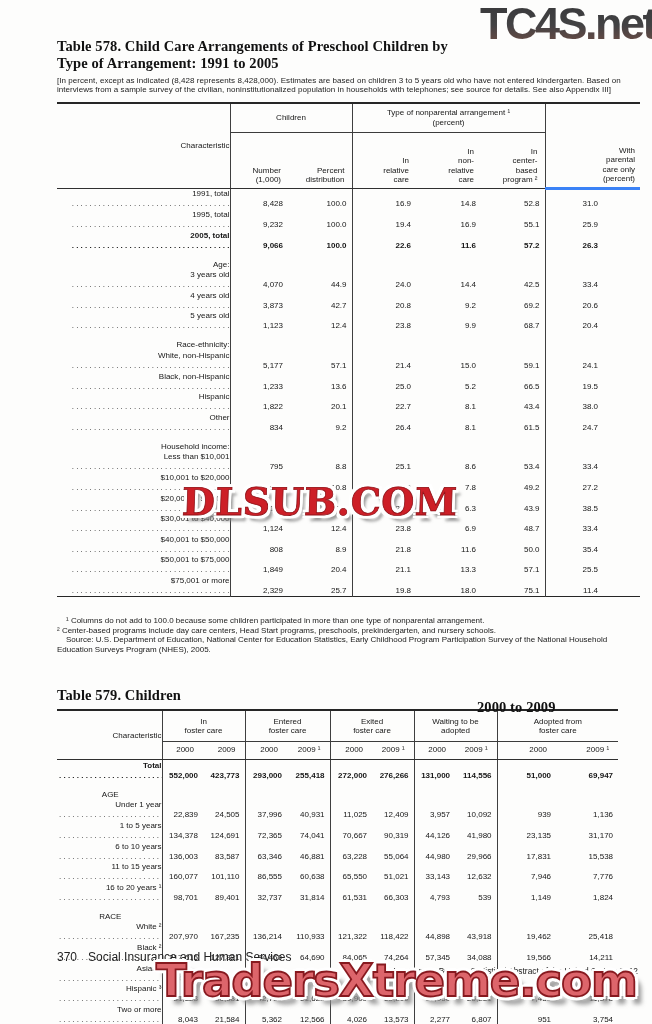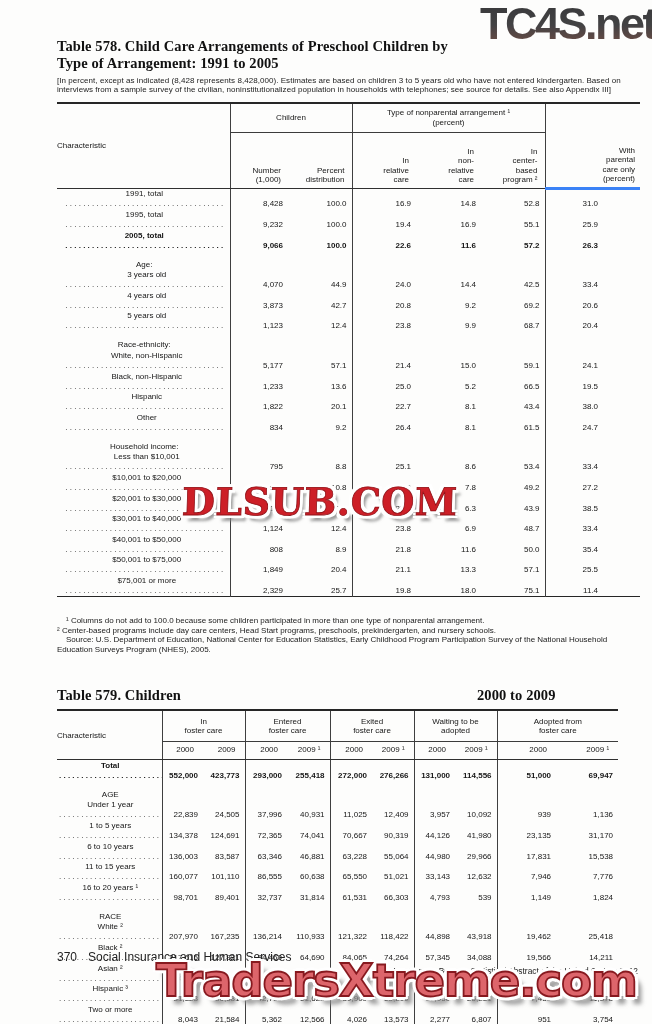--- a/index.html
+++ b/index.html
@@ -21,23 +21,23 @@
 
   
   table{border-collapse:collapse;table-layout:fixed;
     border-top:2px solid #262626;border-bottom:1.5px solid #262626;
     font-size:8px;color:#161616;}
   th,td{padding:0;margin:0;font-weight:inherit;}
   thead th{font-weight:400;}
   .grp{text-align:center;vertical-align:middle;border-bottom:1px solid #3c3c3c;
        white-space:pre-line;line-height:9.5px;padding:2px 1px;}
   .vl{border-left:1px solid #3f3f3f;}
-  .char-h{text-align:left;vertical-align:middle;}
+  .char-h{text-align:right;vertical-align:middle;}
   tbody td{line-height:10px;padding:.6px 5px 0 0;text-align:right;vertical-align:bottom;}
-  td.char{text-align:center;white-space:nowrap;overflow:hidden;padding:.6px 0 0 2px;}
+  td.char{text-align:right;white-space:nowrap;overflow:hidden;padding:.6px 0 0 2px;}
   .dots::before{content:" . . . . . . . . . . . . . . . . . . . . . . . . . . . . . . . . . . . .";}
   tr.section .dots::before{content:"";}
   tr.section td{padding-top:9px;}
   tr.total{font-weight:700;}
   tr.center td.char{text-align:center;}
   .lbl{white-space:pre-line;}
   tr.ind .lbl{padding-left:5px;}
 
   
   #t578{width:583px;margin-top:7px;}
@@ -60,21 +60,21 @@
   #t579 tbody td:nth-child(8),#t579 tbody td:nth-child(10){border-left:1px solid #3f3f3f;}
 
   
   .footnotes{margin-top:19px;font-size:8px;line-height:9.6px;color:#202020;}
   .fn{text-indent:0;}
   .fn.ind{text-indent:9px;}
 
   
   .t579-block{margin-top:33px;}
   .t579-title{position:relative;height:17px;}
-  .t579-title .tr-right{position:absolute;left:420px;top:0;}
+  .t579-title .tr-right{position:absolute;left:420px;top:12px;}
 
   
   .footer-left{position:absolute;left:57px;top:950px;font-size:12px;color:#222;}
   .footer-left .pgnum{margin-right:11px;}
   .attribution{position:absolute;right:14px;top:966px;font-size:8.4px;color:#222;text-align:right;}
 
   
   .wm{position:absolute;z-index:6;pointer-events:none;}
   .wm-top{
     top:-2px;right:-3px;

